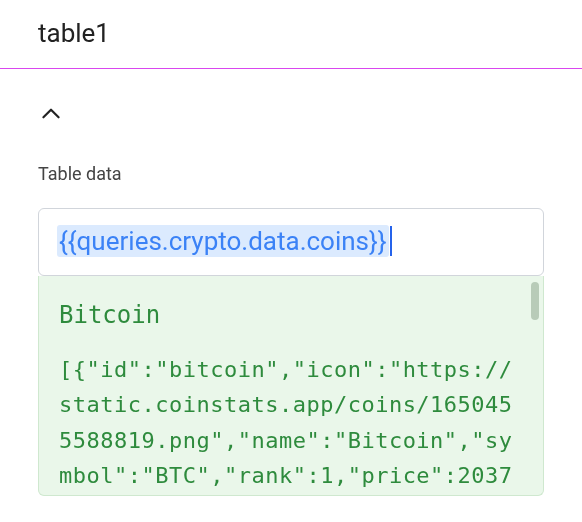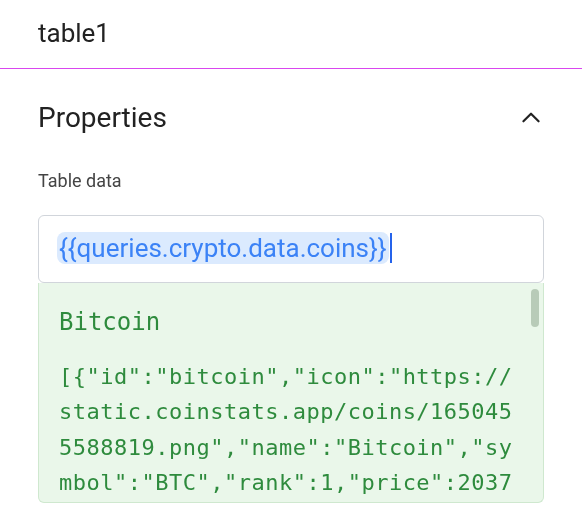--- a/index.html
+++ b/index.html
@@ -47,21 +47,21 @@
     padding: 16px 18px;
     font-size: 26px;
     font-family: inherit;
     color: #3b82f6;
     position: relative;
     line-height: 1.3;
     cursor: text;
   }
   .expr {
     background: #dbeafe;
-    border-radius: 8px;
+    border-radius: 3px;
     padding: 1px 2px;
   }
   .caret {
     display: inline-block;
     width: 2px;
     height: 1.15em;
     background: #2563eb;
     vertical-align: text-bottom;
     margin-left: 1px;
   }
@@ -102,21 +102,20 @@
 </head>
 <body>
 
 <div class="header">
   <span>table1</span>
 </div>
 
 <div class="panel">
 
   <div class="section-head">
-    <div class="section-title">Properties</div>
     <svg class="chev" viewBox="0 0 24 24" fill="none" stroke="#222" stroke-width="2" stroke-linecap="round" stroke-linejoin="round">
       <polyline points="5 15 12 8 19 15"></polyline>
     </svg>
   </div>
 
   <div class="field-label">Table data</div>
 
   <div class="code-input">
     <span class="expr">{{queries.crypto.data.coins}}</span><span class="caret"></span>
   </div>

